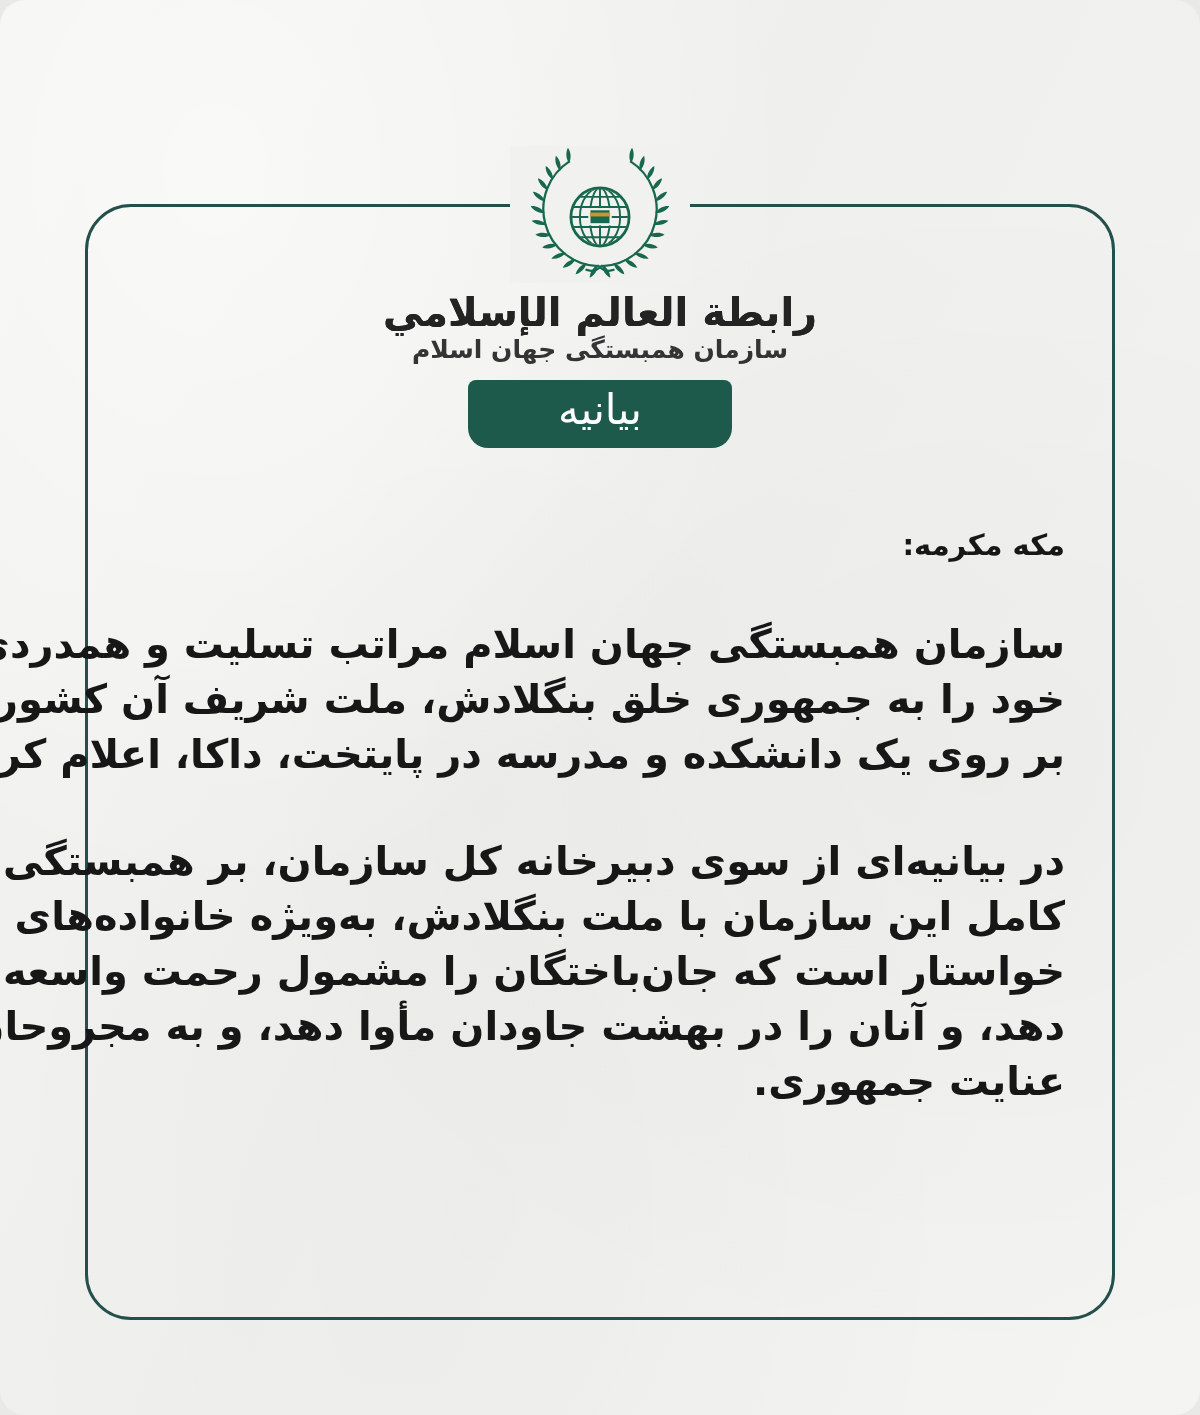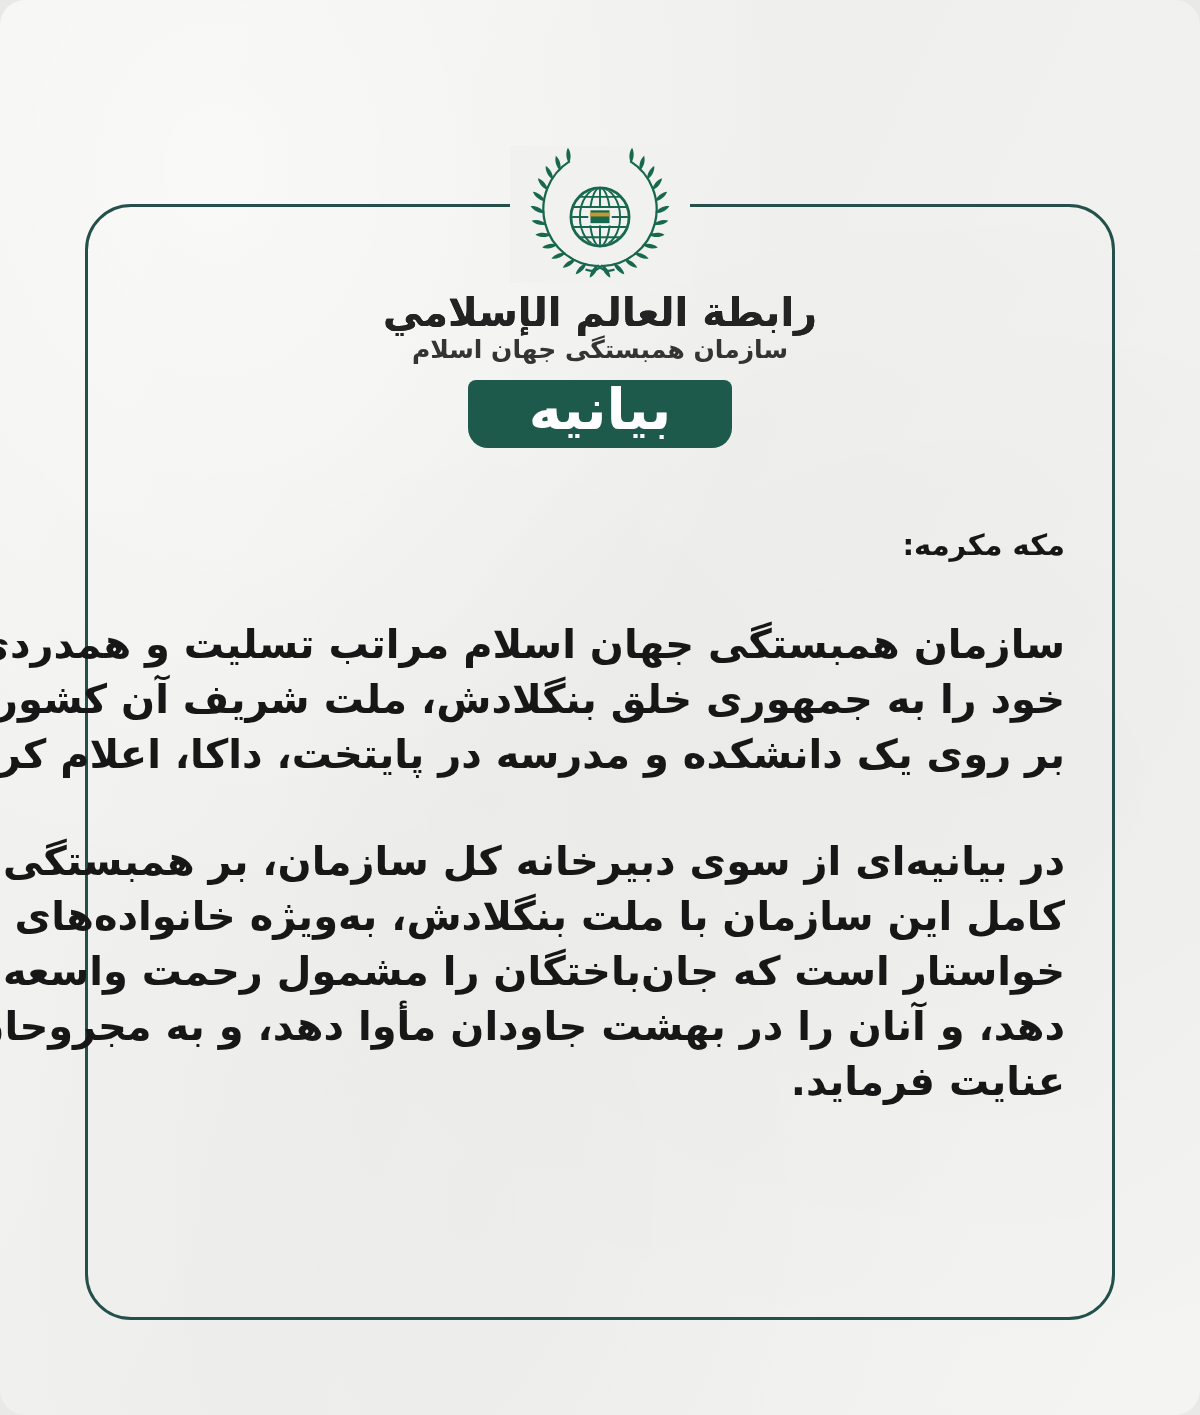--- a/index.html
+++ b/index.html
@@ -60,22 +60,22 @@
     margin-top:16px;
     width:264px;height:68px;
     background:var(--accent,#1d5a4b);
     border-radius:8px 8px 20px 20px;
     display:flex;align-items:center;justify-content:center;
     box-sizing:border-box;
     padding-bottom:8px;
   }
   .banner-label{
     color:#fff;
-    font-size:56px;
-    font-weight:bold;
+    font-size:42px;
+    font-weight:normal;
     line-height:1;
   }
   
   .content{
     position:absolute;
     top:523px;right:135px;
     width:925px;
     direction:rtl;
     color:var(--text,#171717);
     font-weight:bold;
@@ -185,18 +185,18 @@
       <div class="line">سازمان همبستگی جهان اسلام مراتب تسلیت و همدردی صمیمانه</div>
       <div class="line">خود را به جمهوری خلق بنگلادش، ملت شریف آن کشور، و به‌ویژه</div>
       <div class="line end">بر روی یک دانشکده و مدرسه در پایتخت، داکا، اعلام کرد.</div>
     </div>
 
     <div class="para">
       <div class="line">در بیانیه‌ای از سوی دبیرخانه کل سازمان، بر همبستگی و همدردی</div>
       <div class="line">کامل این سازمان با ملت بنگلادش، به‌ویژه خانواده‌های داغدار، در این</div>
       <div class="line">خواستار است که جان‌باختگان را مشمول رحمت واسعه‌خود قرار</div>
       <div class="line">دهد، و آنان را در بهشت جاودان مأوا دهد، و به مجروحان شفای عاجل</div>
-      <div class="line end">عنایت فرماید.</div>
+      <div class="line end">عنایت جمهوری.</div>
     </div>
 
   </div>
 
 </div>
 
 </body></html>

